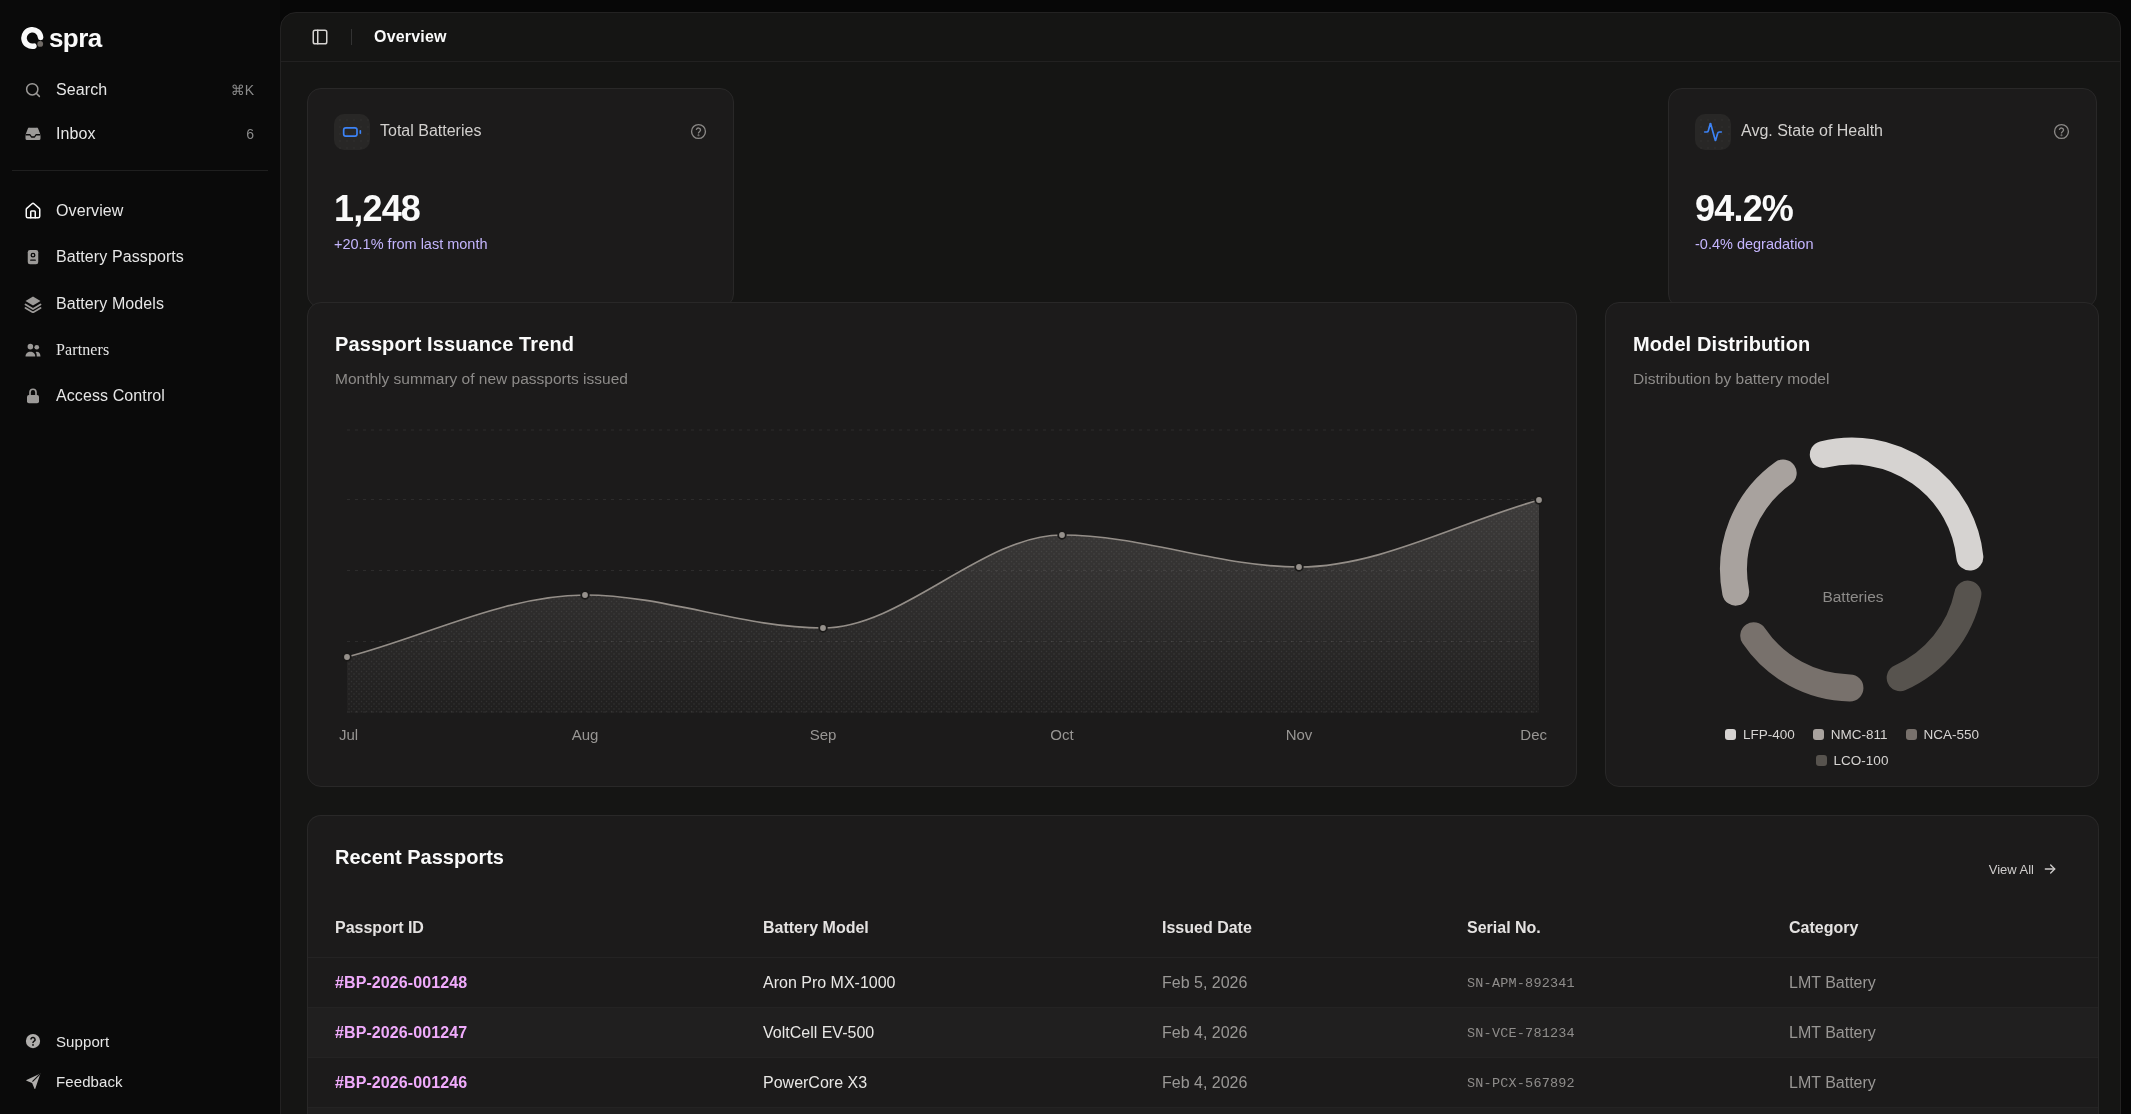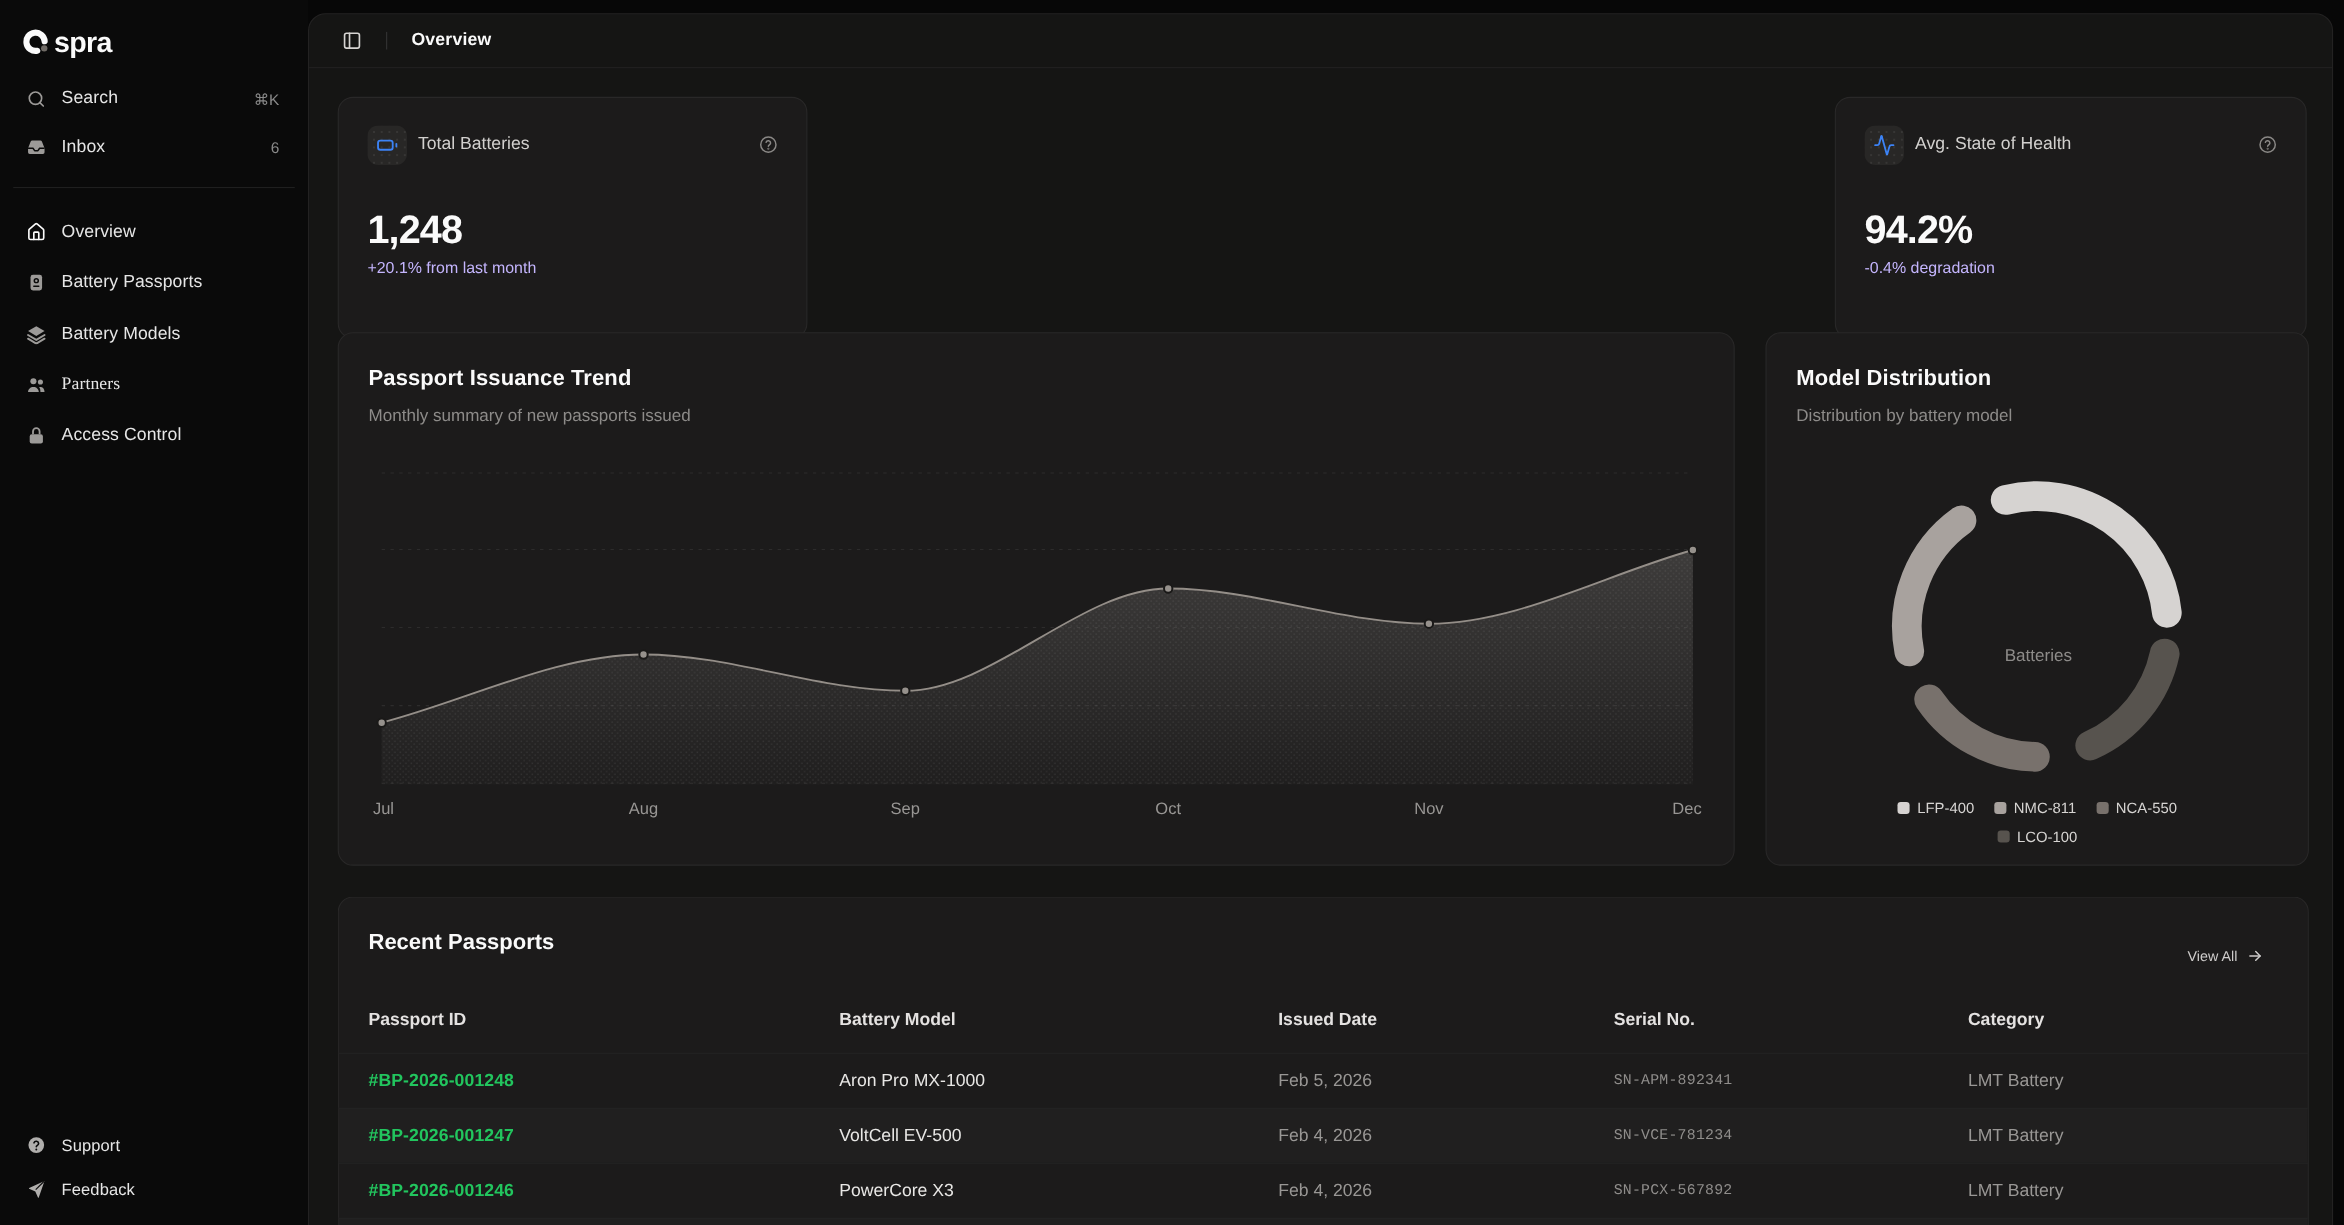--- a/index.html
+++ b/index.html
@@ -47,21 +47,21 @@
 
 
 #tablecard { left:26px; top:802px; width:1792px; height:322px; border-radius:14px 14px 0 0; border-bottom:none; }
 .tctitle { position:absolute; left:27px; top:30px; font-size:20px; font-weight:bold; color:#fafafa; }
 .viewall { position:absolute; right:40px; top:45px; font-size:13px; color:#cecccb; display:flex; align-items:center; gap:8px; }
 .thead { position:absolute; top:103px; left:0; right:0; height:37px; }
 .thead span { position:absolute; font-size:16px; font-weight:bold; color:#e4e2e1; }
 .trow { position:absolute; left:0; right:0; height:50px; border-top:1px solid #242323; }
 .trow span { position:absolute; top:50%; transform:translateY(-50%); font-size:16px; }
 .c1 { left:27px; } .c2 { left:455px; } .c3 { left:854px; } .c4 { left:1159px; } .c5 { left:1481px; }
-.tid { color:#22c55e; font-weight:bold; letter-spacing:0.1px; }
+.tid { color:#f0abfc; font-weight:bold; letter-spacing:0.1px; }
 .tmodel { color:#e8e7e5; }
 .tdate { color:#999795; }
 .tserial { font-family:"Liberation Mono", monospace; font-size:13.5px !important; color:#8f8d8b; letter-spacing:0.2px; }
 .tcat { color:#999795; }
 </style>
 </head>
 <body>
 
 <div id="sidebar">
   <div class="logo" style="left:21px;top:24px;width:180px;height:30px;">

